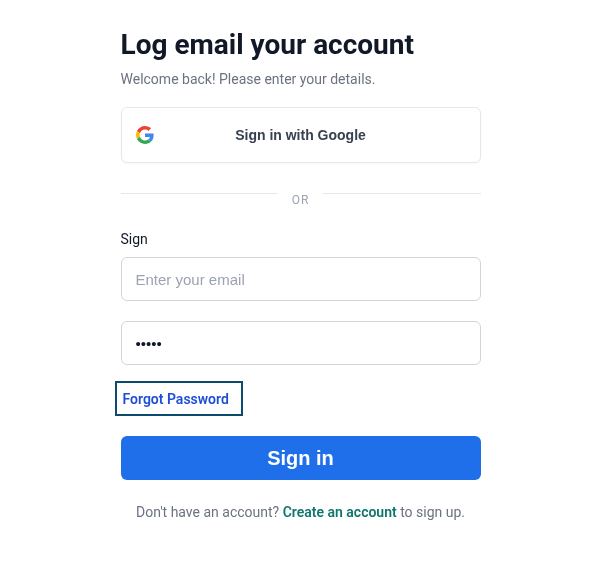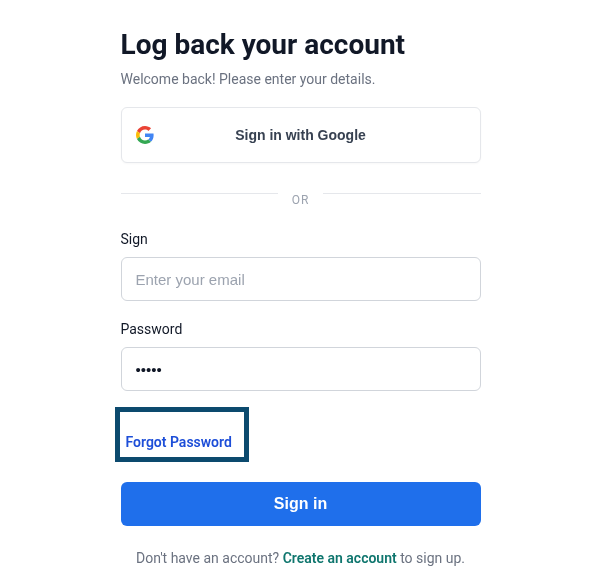--- a/index.html
+++ b/index.html
@@ -88,38 +88,38 @@
     }
     .text-input::placeholder {
       color: #9ca3af;
     }
     .password-group {
       margin-top: 20px;
     }
     .forgot-wrapper {
       margin-top: 16px;
       margin-bottom: 14px;
-      border: 5px solid #0c4a6e;
+      border: 2px solid #0c4a6e;
       display: inline-block;
-      padding: 20px 12px 6px 6px;
+      padding: 6px 12px 6px 6px;
       margin-left: -6px;
     }
     .forgot-link {
       font-size: 14px;
       font-weight: 600;
       color: #1d4ed8;
       text-decoration: none;
       cursor: pointer;
     }
     .signin-button {
       width: 100%;
       height: 44px;
       background: #1f6feb;
       color: #fff;
-      font-size: 16px;
+      font-size: 20px;
       font-weight: 600;
       border: none;
       border-radius: 6px;
       cursor: pointer;
       margin-top: 6px;
     }
     .signup-line {
       text-align: center;
       font-size: 14px;
       color: #6b7280;
@@ -129,21 +129,21 @@
       color: #0f766e;
       font-weight: 600;
       text-decoration: none;
       cursor: pointer;
     }
   </style>
 </head>
 <body>
 
 <div class="container">
-  <h1 class="title">Log back your account</h1>
+  <h1 class="title">Log email your account</h1>
   <p class="subtitle">Welcome back! Please enter your details.</p>
 
   <button class="google-button">
     <span class="google-icon">
       <svg width="18" height="18" viewBox="0 0 48 48">
         <path fill="#EA4335" d="M24 9.5c3.54 0 6.71 1.22 9.21 3.6l6.85-6.85C35.9 2.38 30.47 0 24 0 14.62 0 6.51 5.38 2.56 13.22l7.98 6.19C12.43 13.72 17.74 9.5 24 9.5z"></path>
         <path fill="#4285F4" d="M46.98 24.55c0-1.57-.15-3.09-.38-4.55H24v9.02h12.94c-.58 2.96-2.26 5.48-4.78 7.18l7.73 6c4.51-4.18 7.09-10.36 7.09-17.65z"></path>
         <path fill="#FBBC05" d="M10.53 28.59c-.48-1.45-.76-2.99-.76-4.59s.27-3.14.76-4.59l-7.98-6.19C.92 16.46 0 20.12 0 24c0 3.88.92 7.54 2.56 10.78l7.97-6.19z"></path>
         <path fill="#34A853" d="M24 48c6.48 0 11.93-2.13 15.89-5.81l-7.73-6c-2.15 1.45-4.92 2.3-8.16 2.3-6.26 0-11.57-4.22-13.47-9.91l-7.98 6.19C6.51 42.62 14.62 48 24 48z"></path>
       </svg>
@@ -156,21 +156,20 @@
     <div class="divider-text">OR</div>
     <div class="divider-line"></div>
   </div>
 
   <div>
     <label class="field-label">Sign</label>
     <input type="text" class="text-input" placeholder="Enter your email" style="">
   </div>
 
   <div class="password-group">
-    <label class="field-label">Password</label>
     <input type="password" class="text-input" value="•••••" style="">
   </div>
 
   <div class="forgot-wrapper">
     <a class="forgot-link">Forgot Password</a>
   </div>
 
   <button class="signin-button">Sign in</button>
 
   <p class="signup-line">

